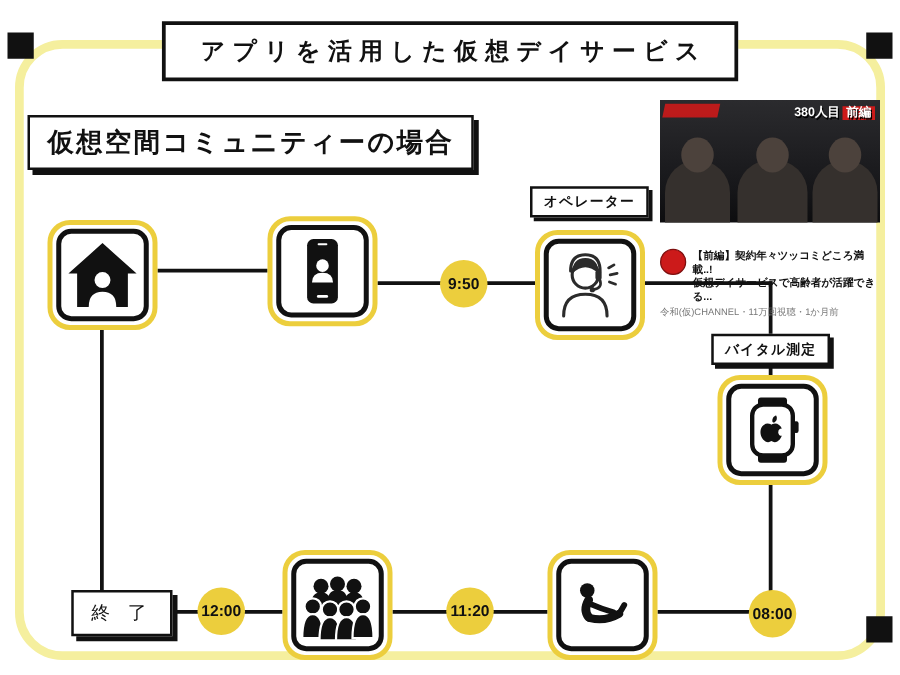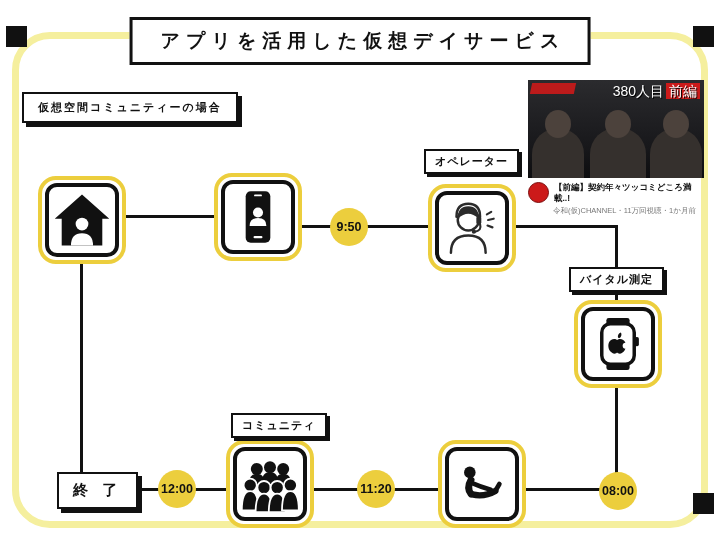--- a/index.html
+++ b/index.html
@@ -22,21 +22,21 @@
   .corner.tr{left:693px;top:26px;}
   .corner.br{left:693px;top:493px;}
 
   .title-banner{
     position:absolute;left:50%;transform:translateX(-50%);top:17px;z-index:7;
     background:#fff;border:3px solid var(--ink);padding:8px 22px 8px 28px;
     font-size:19px;font-weight:bold;letter-spacing:6px;white-space:nowrap;
   }
   .subtitle-box{
     position:absolute;left:22px;top:92px;z-index:5;background:#fff;border:2px solid var(--ink);
-    box-shadow:4px 4px 0 var(--ink);padding:6px 14px;font-size:11px;font-weight:bold;letter-spacing:2px;
+    box-shadow:4px 4px 0 var(--ink);padding:6px 14px;font-size:21px;font-weight:bold;letter-spacing:2px;
     white-space:nowrap;
     text-align:right;
   }
 
   
   .node{
     position:absolute;width:88px;height:88px;box-sizing:border-box;z-index:2;
     background:#fff;border:4px solid var(--accent);border-radius:18px;padding:3px;
   }
   .node-inner{
@@ -46,50 +46,50 @@
   .time-circle{
     position:absolute;width:38px;height:38px;border-radius:50%;background:var(--accent);
     display:flex;align-items:center;justify-content:center;font-size:12.5px;font-weight:bold;z-index:3;
   }
   .label-box{
     position:absolute;background:#fff;border:2px solid var(--ink);box-shadow:3px 3px 0 var(--ink);
     padding:3px 9px;font-size:11px;font-weight:bold;letter-spacing:1px;white-space:nowrap;z-index:4;
   }
   .end-box{
     position:absolute;left:57px;top:472px;background:#fff;border:2px solid var(--ink);
-    box-shadow:4px 4px 0 var(--ink);padding:7px 14px;font-size:15px;font-weight:bold;letter-spacing:5px;
+    box-shadow:4px 4px 0 var(--ink);padding:7px 14px;font-size:15px;font-weight:normal;letter-spacing:5px;
     white-space:nowrap;z-index:4;
   }
   .line{position:absolute;background:var(--ink);z-index:1;}
   .line.h{height:3px;}
   .line.v{width:3px;}
 
   
   .video{position:absolute;left:528px;top:80px;width:176px;z-index:5;}
   .thumb{
     position:relative;width:176px;height:98px;overflow:hidden;cursor:pointer;
     background:linear-gradient(180deg,#2b2b2e 0%,#17171a 70%,#0d0d0f 100%);
   }
   .sil{position:absolute;bottom:-14px;width:52px;height:64px;background:#35302d;border-radius:26px 26px 0 0;}
   .sil::before{content:"";position:absolute;left:50%;top:-18px;transform:translateX(-50%);
     width:26px;height:28px;border-radius:50%;background:#4c423c;}
   .thumb-logo{position:absolute;left:3px;top:3px;width:44px;height:11px;background:var(--vred);
     transform:skewX(-12deg);opacity:.9;}
-  .thumb-badge{position:absolute;right:4px;top:3px;font-size:14px;font-weight:normal;color:#fff;
+  .thumb-badge{position:absolute;right:4px;top:3px;font-size:10px;font-weight:bold;color:#fff;
     text-shadow:1px 1px 0 #000;}
   .thumb-badge .part{background:var(--vred);padding:0 3px;margin-left:2px;}
   .thumb-headline{
     position:absolute;left:4px;bottom:3px;font-size:15px;font-weight:bold;color:#fff;white-space:nowrap;
     text-shadow:-1px -1px 0 #000,1px -1px 0 #000,-1px 1px 0 #000,2px 2px 0 #000;
   }
-  .video-row{display:flex;margin-top:4px;}
+  .video-row{display:flex;margin-top:21px;}
   .channel-avatar{flex:none;width:19px;height:19px;border-radius:50%;background:var(--vred);
     border:1px solid #7d0e0e;cursor:pointer;}
   .video-title{margin-left:5px;font-size:8.5px;font-weight:bold;line-height:1.3;color:#111;cursor:pointer;}
-  .video-meta{margin-left:25px;margin-top:2px;font-size:7.5px;color:#777;}
+  .video-meta{margin-top:2px;font-size:7.5px;color:#777;}
 </style>
 </head>
 <body>
 
 <div class="canvas">
 
   <div class="frame"></div>
   <div class="corner tl"></div>
   <div class="corner tr"></div>
   <div class="corner br"></div>
@@ -188,42 +188,42 @@
             <path d="M26 97 Q26 66 40 66 Q54 66 54 97 Z"></path>
           <circle cx="62" cy="56" r="11"></circle>
             <path d="M48 97 Q48 66 62 66 Q76 66 76 97 Z"></path>
           <circle cx="84" cy="52" r="11"></circle>
             <path d="M70 94 Q70 62 84 62 Q98 62 98 94 Z"></path>
         </g>
       </svg>
     </div>
   </div>
 
-  <div class="time-circle" style="left:330px;top:208px;">9:50</div>
+  <div class="time-circle" style="left:352px;top:208px;">9:50</div>
   <div class="time-circle" style="left:599px;top:472px;">08:00</div>
   <div class="time-circle" style="left:357px;top:470px;">11:20</div>
   <div class="time-circle" style="left:158px;top:470px;">12:00</div>
 
   <div class="label-box" style="left:569px;top:267px;">バイタル測定</div>
   <div class="label-box" style="left:424px;top:149px;">オペレーター</div>
-  <div class="label-box" style="left:231px;top:413px;">コミュニティ</div>
   <div class="end-box">終 了</div>
 
   <div class="video">
     <div class="thumb">
       <div class="sil" style="left:4px;"></div>
       <div class="sil" style="left:62px;width:56px;"></div>
       <div class="sil" style="left:122px;"></div>
       <div class="thumb-logo"></div>
       <div class="thumb-badge">
         <span>380人目</span><span class="part">前編</span>
       </div>
     </div>
     <div class="video-row">
       <div class="channel-avatar"></div>
       <div class="video-title">
         <div>【前編】契約年々ツッコミどころ満載..!</div>
+        <div>仮想デイサービスで高齢者が活躍できる...</div>
       </div>
     </div>
     <div class="video-meta">令和(仮)CHANNEL・11万回視聴・1か月前</div>
   </div>
 
 </div>
 
 </body></html>

